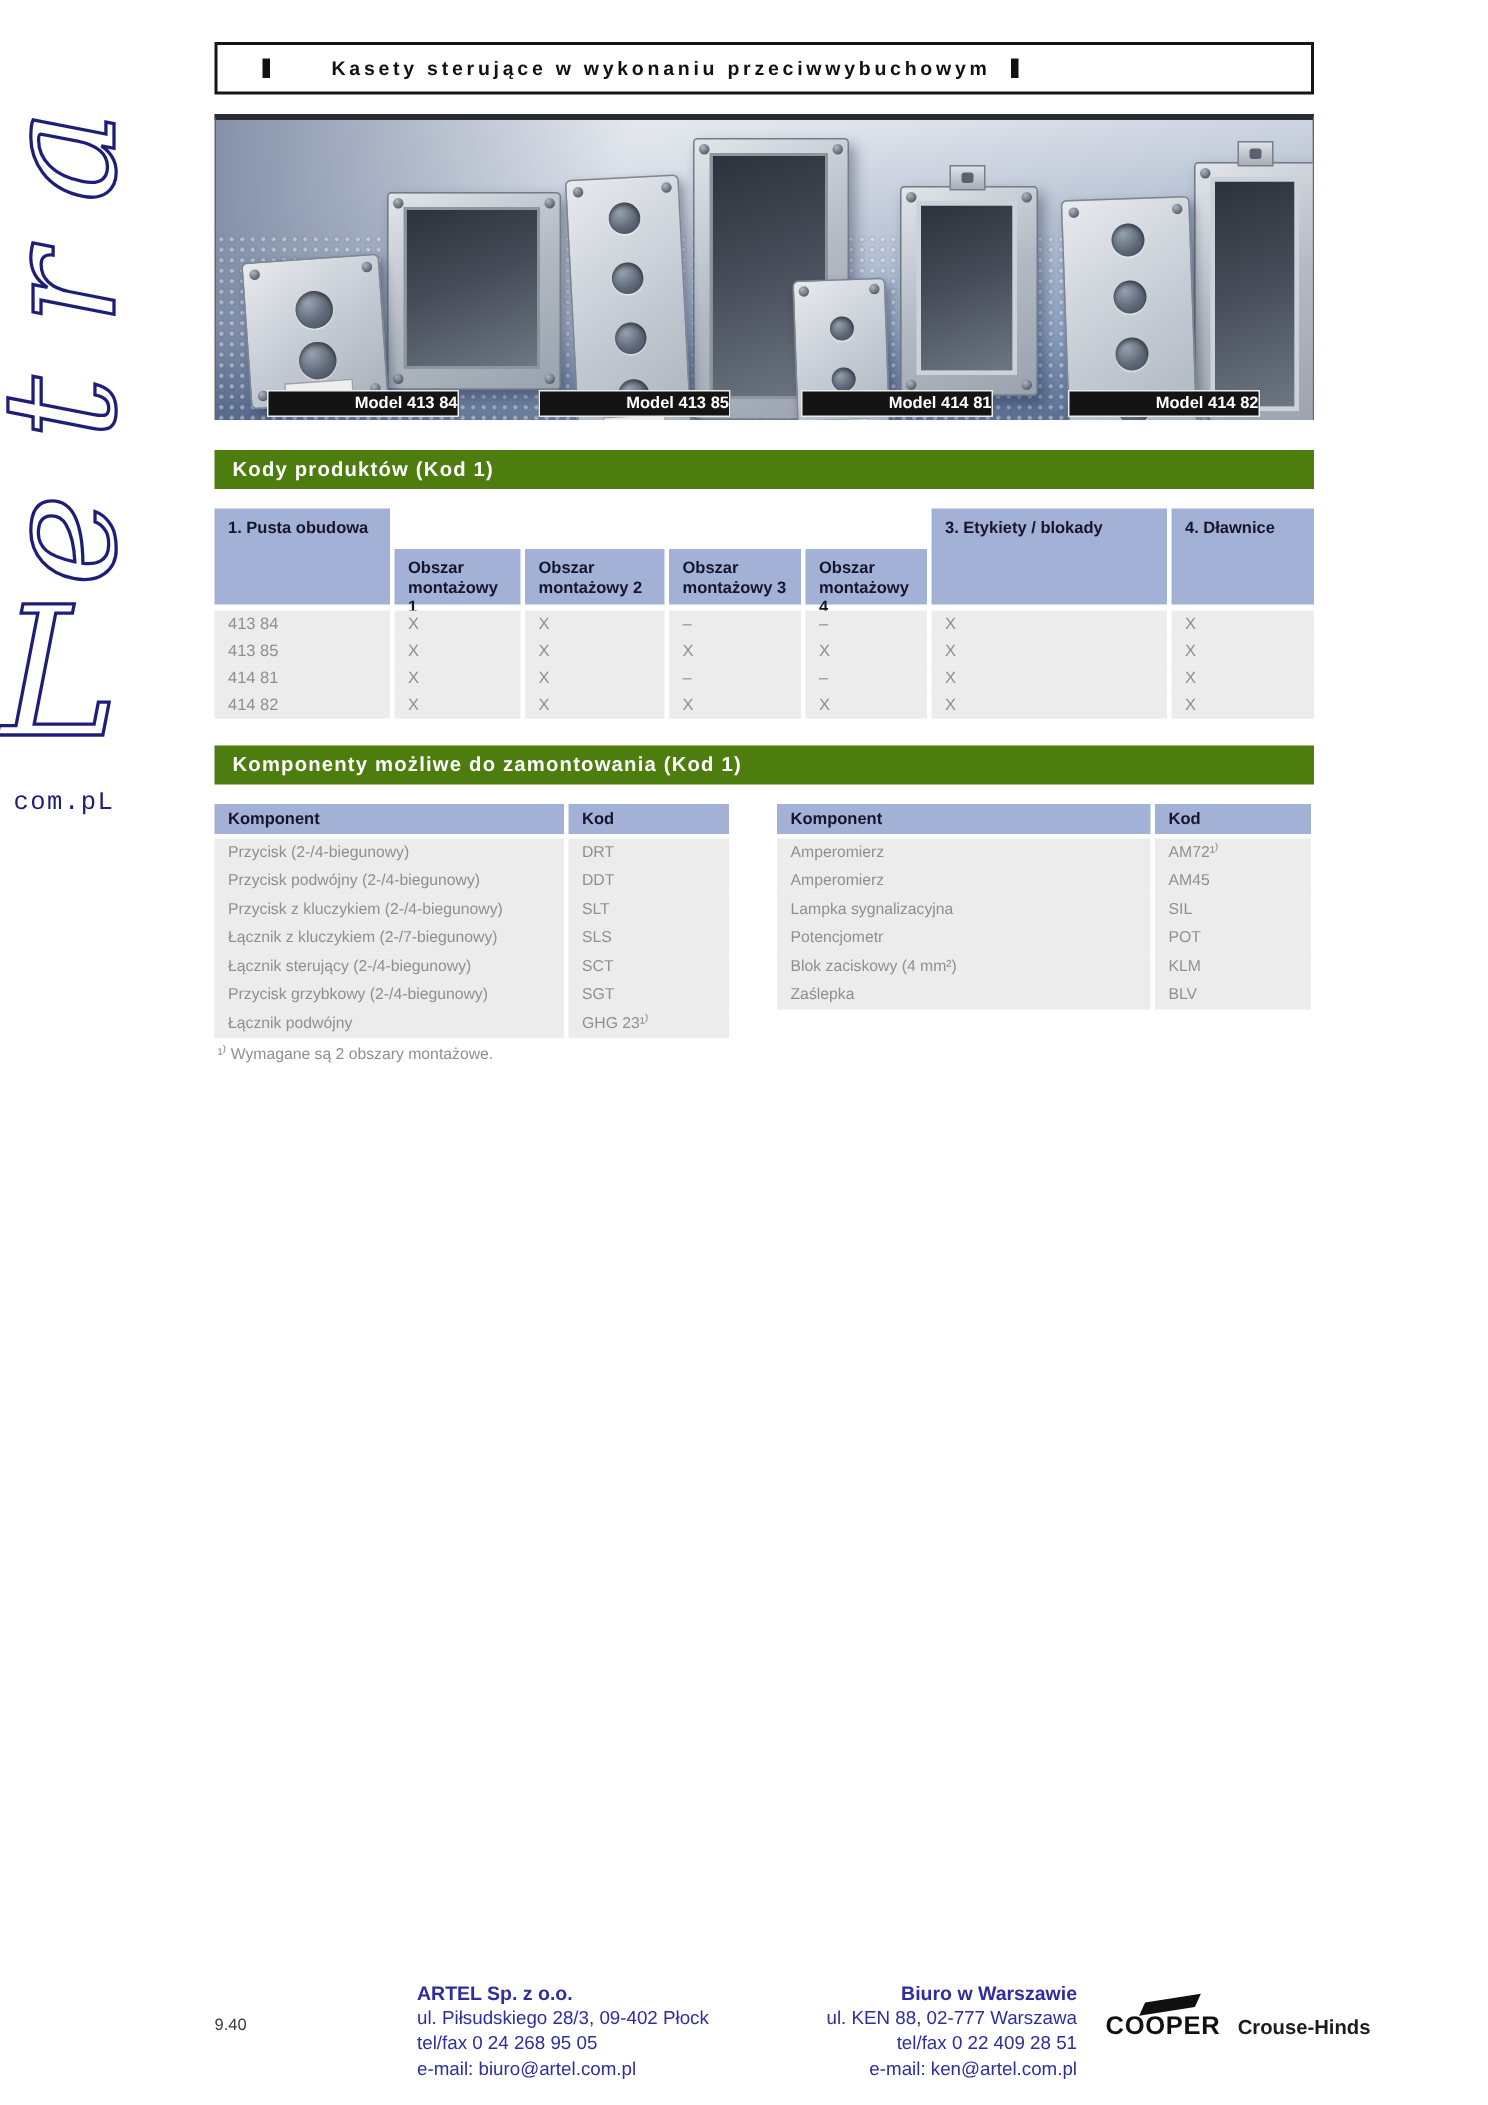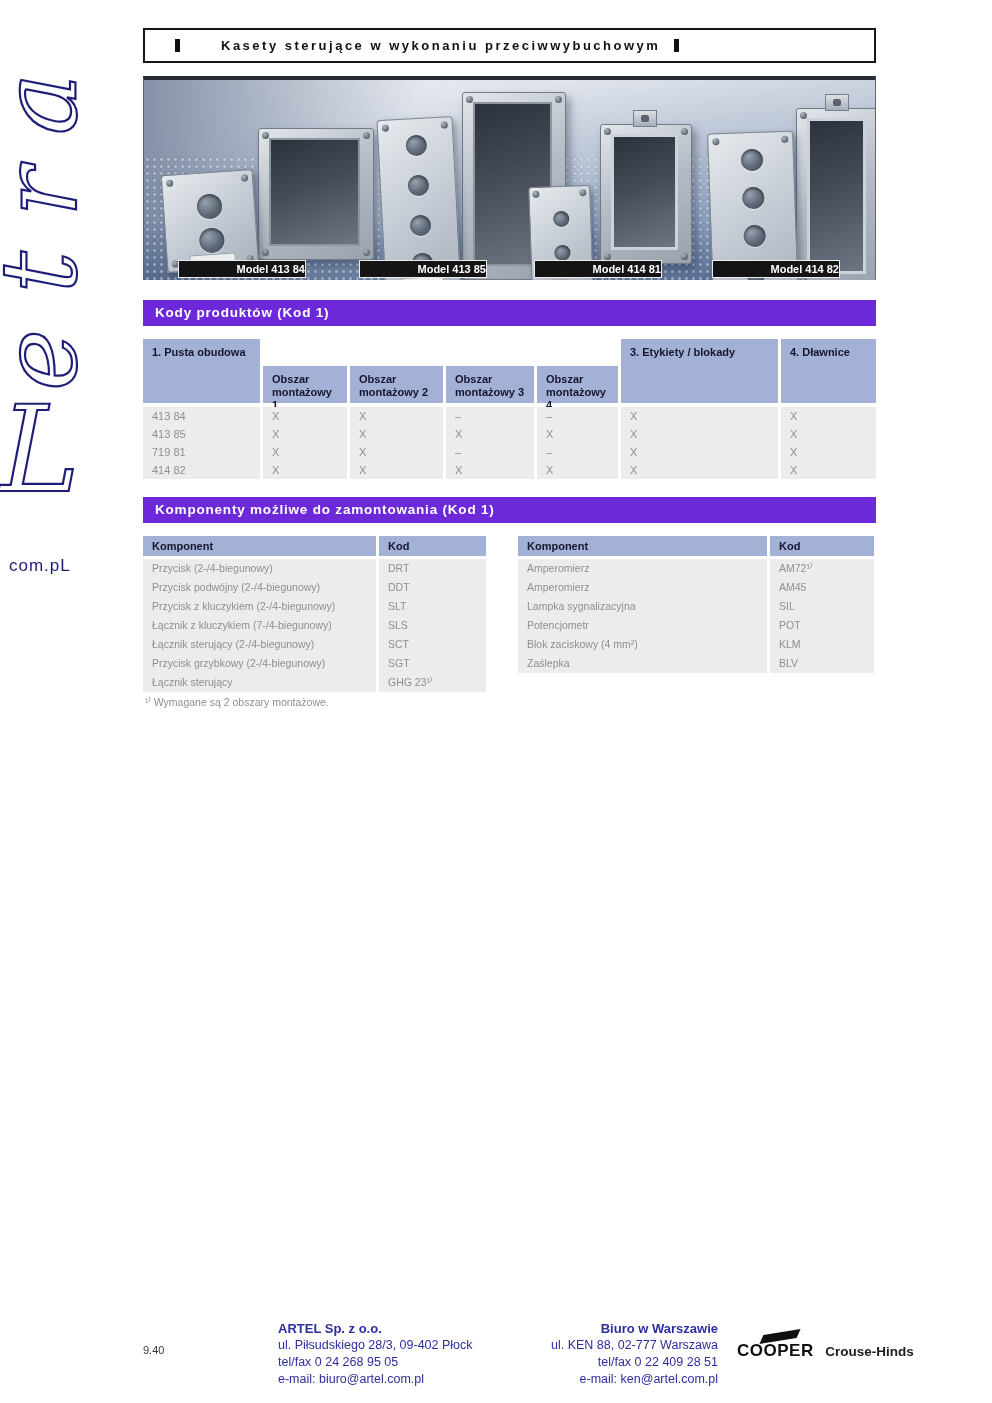--- a/index.html
+++ b/index.html
@@ -15,22 +15,22 @@
     display:flex; align-items:center; justify-content:center;
     font-family:"DejaVu Serif", serif; font-style:italic;
     font-size:104px; color:#1e1e78; line-height:1;
   }
   .logo-letter .gl { display:inline-block; transform:rotate(-90deg); }
   .logo-letter.upright .gl { transform:none; font-size:120px; }
   @supports (-webkit-text-stroke: 2px #1e1e78) {
     .logo-letter .gl { color:transparent; -webkit-text-stroke:2.2px #1e1e78; }
   }
   .logo-domain {
-    position:absolute; left:9px; top:556px; color:#1e1e78;
-    font-size:17px; letter-spacing:1px; font-family:Liberation Sans, sans-serif;
+    position:absolute; left:9px; top:526px; color:#1e1e78;
+    font-size:17px; letter-spacing:1px; font-family:Liberation Mono, monospace;
   }
 
   
   .main { position:absolute; left:143px; top:0; width:733px; }
 
   .title-box {
     position:absolute; top:28px; left:0; width:733px; height:35px;
     background:#fff; border:2px solid #161616;
     display:flex; align-items:center; padding-left:30px;
   }
@@ -93,21 +93,21 @@
   .model-label {
     position:absolute; bottom:2px; height:18px; width:128px;
     background:#141414; border:1px solid #ececec;
     color:#fff; font-size:11px; font-weight:bold; text-align:right; line-height:16px;
     z-index:5;
   }
 
   
   .section-bar {
     position:absolute; left:0; width:733px; height:26px;
-    background:#6d28d9; color:#fff; font-weight:bold; font-size:13.5px;
+    background:#4d7c0f; color:#fff; font-weight:bold; font-size:13.5px;
     line-height:26px; padding-left:12px; letter-spacing:0.8px;
   }
 
   
   .pc-head, .pc-body {
     position:absolute; left:0; display:grid;
     grid-template-columns:117px 84px 93px 88px 81px 157px 95px; column-gap:3px;
   }
   .pc-head { top:339px; grid-template-rows:27px 37px; }
   .pc-head .cell {
@@ -294,21 +294,21 @@
       <div class="cell">X</div>
 
       <div class="cell">413 85</div>
       <div class="cell">X</div>
       <div class="cell">X</div>
       <div class="cell">X</div>
       <div class="cell">X</div>
       <div class="cell">X</div>
       <div class="cell">X</div>
 
-      <div class="cell">719 81</div>
+      <div class="cell">414 81</div>
       <div class="cell">X</div>
       <div class="cell">X</div>
       <div class="cell">–</div>
       <div class="cell">–</div>
       <div class="cell">X</div>
       <div class="cell">X</div>
 
       <div class="cell">414 82</div>
       <div class="cell">X</div>
       <div class="cell">X</div>
@@ -325,27 +325,27 @@
         <div class="cell">Komponent</div>
         <div class="cell">Kod</div>
       </div>
       <div class="cmp-body">
         <div class="cell">Przycisk (2-/4-biegunowy)</div>
         <div class="cell">DRT</div>
         <div class="cell">Przycisk podwójny (2-/4-biegunowy)</div>
         <div class="cell">DDT</div>
         <div class="cell">Przycisk z kluczykiem (2-/4-biegunowy)</div>
         <div class="cell">SLT</div>
-        <div class="cell">Łącznik z kluczykiem (7-/4-biegunowy)</div>
+        <div class="cell">Łącznik z kluczykiem (2-/7-biegunowy)</div>
         <div class="cell">SLS</div>
         <div class="cell">Łącznik sterujący (2-/4-biegunowy)</div>
         <div class="cell">SCT</div>
         <div class="cell">Przycisk grzybkowy (2-/4-biegunowy)</div>
         <div class="cell">SGT</div>
-        <div class="cell">Łącznik sterujący</div>
+        <div class="cell">Łącznik podwójny</div>
         <div class="cell">GHG 23¹⁾</div>
       </div>
     </div>
 
     <div class="cmp-table right">
       <div class="cmp-head">
         <div class="cell">Komponent</div>
         <div class="cell">Kod</div>
       </div>
       <div class="cmp-body">

